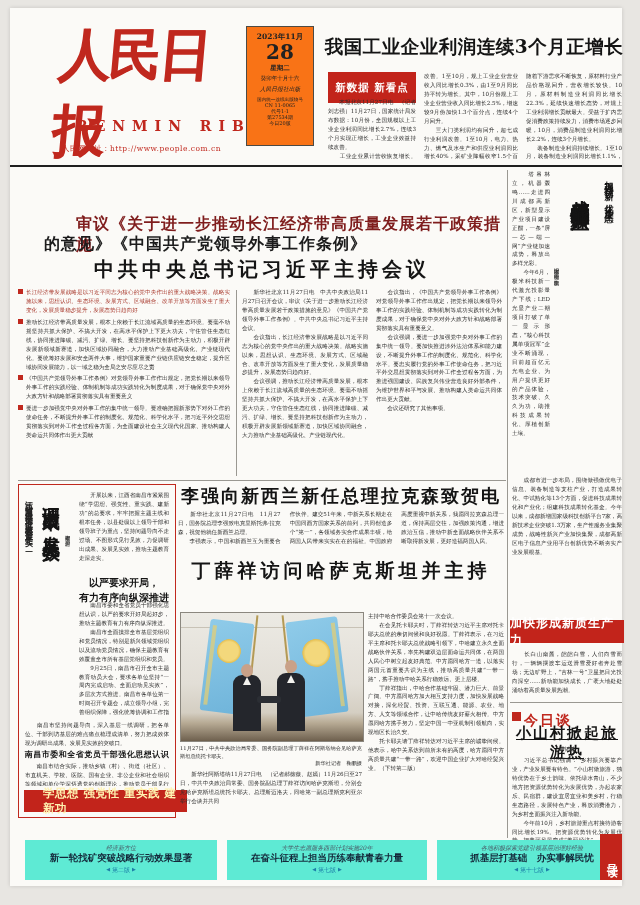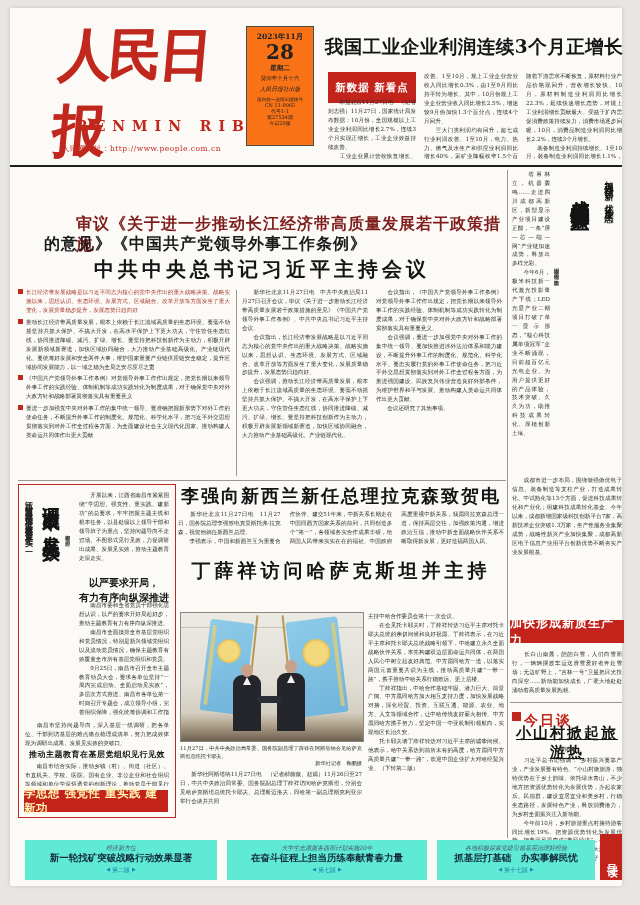--- a/index.html
+++ b/index.html
@@ -122,23 +122,23 @@
       <div class="vert" style="position:absolute;left:4px;top:10px;height:224px;font-size:8px;font-weight:bold;color:#222;letter-spacing:2px;">江西省南昌市推动第二批主题教育走深走实——</div>
       <div class="vert headline" style="position:absolute;left:20px;top:8px;height:222px;font-size:17.5px;letter-spacing:2px;">调研出成果　发展见实效</div>
       <div class="vert" style="position:absolute;left:46px;top:46px;height:92px;font-size:5.2px;color:#333;">本报记者　郑少忠</div>
       <div class="np" style="position:absolute;left:60px;top:6px;width:90px;height:80px;">　　开展以来，江西省南昌市紧紧围绕“学思想、强党性、重实践、建新功”的总要求，牢牢把握主题主线和根本任务，以县处级以上领导干部和领导班子为重点，坚持问题导向不走过场、不图形式见行见效，力促调研出成果、发展见实效，推动主题教育走深走实。</div>
       <div class="headline center" style="position:absolute;left:58px;top:90px;width:94px;font-size:10px;line-height:1.5;white-space:pre-line;">以严要求开局，
 有力有序向纵深推进</div>
       <div class="np" style="position:absolute;left:60px;top:116px;width:90px;height:116px;">　　南昌市委和全省党员干部强化思想认识，以严的要求开好局起好步，推动主题教育有力有序向纵深推进。
 　　南昌市全面摸排全市基层党组织和党员情况，特别是新兴领域党组织以及流动党员情况，确保主题教育有效覆盖全市所有基层党组织和党员。
 　　9月25日，南昌市召开全市主题教育动员大会，要求各单位坚持“一周内完成启动、全面启动见实效”，多层次方式推进。南昌市各单位第一时间召开专题会，成立领导小组，完善组织保障，强化统筹协调和工作指导，制定全市工作方案，确保主题教育高质量开展。</div>
       <div class="np" style="position:absolute;left:6px;top:236px;width:144px;height:26px;">　　南昌市坚持问题导向，深入基层一线调研，把各单位、干部到访基层的难点痛点梳理成清单，努力把成效体现为调研出成果、发展见实效的突破口。</div>
-      <div class="headline center" style="position:absolute;left:4px;top:264px;width:148px;font-size:8px;letter-spacing:.5px;">推动主题教育在基层党组织见行见效</div>
+      <div class="headline center" style="position:absolute;left:4px;top:264px;width:148px;font-size:8px;letter-spacing:.5px;">南昌市委和全省党员干部强化思想认识</div>
       <div class="np" style="position:absolute;left:6px;top:277px;width:144px;height:24px;">　　南昌市结合实际，推动乡镇（村）、街道（社区）、市直机关、学校、医院、国有企业、非公企业和社会组织等领域和单位学深悟透党的创新理论，推动党员干部见行见效。（下转第四版）</div>
-      <div class="banner" style="position:absolute;left:5px;bottom:5px;width:144px;height:22px;font-size:11.5px;letter-spacing:.5px;color:#fff3b0;">学思想 强党性 重实践 建新功</div>
+      <div class="banner" style="position:absolute;left:5px;bottom:5px;width:144px;height:22px;font-size:11.5px;letter-spacing:.5px;color:#fff3b0;padding-left:19px;">学思想 强党性 重实践 建新功</div>
     </div>
 
     <div class="abs headline" style="left:168px;top:476px;width:326px;font-size:18px;letter-spacing:2px;text-align:center;">李强向新西兰新任总理拉克森致贺电</div>
     <div class="abs np" style="left:168px;top:502px;width:326px;height:46px;column-count:3;column-gap:9px;">　　新华社北京11月27日电　11月27日，国务院总理李强致电克里斯托弗·拉克森，祝贺他就任新西兰总理。
 　　李强表示，中国和新西兰互为重要合作伙伴。建交51年来，中新关系长期走在中国同西方国家关系的前列，共同创造多个“第一”，各领域务实合作成果丰硕，给两国人民带来实实在在的福祉。中国政府高度重视中新关系，我愿同拉克森总理一道，保持高层交往，加强政策沟通，增进政治互信，推动中新全面战略伙伴关系不断取得新发展，更好造福两国人民。</div>
 
     <div class="abs headline" style="left:168px;top:550px;width:326px;font-size:19px;letter-spacing:4px;text-align:center;">丁薛祥访问哈萨克斯坦并主持</div>
 
     <div class="photo" style="left:170px;top:604px;width:182px;height:128px;">
       <div style="position:absolute;left:0;top:14px;width:100%;height:1px;background:#c8c2b6;"></div>
@@ -173,21 +173,21 @@
     <div class="abs teaser" style="left:15px;top:832px;width:192px;height:40px;">
       <div class="k">经济新方位</div>
       <div class="h">新一轮找矿突破战略行动效果显著</div>
       <div class="p"><span class="arrow">◀</span> <span>第二版</span> <span class="arrow">▶</span></div>
     </div>
     <div class="abs teaser" style="left:217px;top:832px;width:200px;height:40px;">
       <div class="k">大学生志愿服务西部计划实施20年</div>
       <div class="h">在奋斗征程上担当历练奉献青春力量</div>
       <div class="p"><span class="arrow">◀</span> <span>第七版</span> <span class="arrow">▶</span></div>
     </div>
-    <div class="abs teaser" style="left:427px;top:832px;width:158px;height:40px;">
+    <div class="abs teaser" style="left:427px;top:832px;width:158px;height:40px;padding-left:16px;">
       <div class="k">各地积极探索党建引领基层治理好经验</div>
       <div class="h">抓基层打基础　办实事解民忧</div>
       <div class="p"><span class="arrow">◀</span> <span>第十七版</span> <span class="arrow">▶</span></div>
     </div>
 
     <div class="abs banner vert" style="left:590px;top:826px;width:22px;height:46px;font-size:11px;letter-spacing:2px;writing-mode:vertical-rl;display:flex;align-items:center;justify-content:center;">导读</div>
 
   </div>
 </div>
 

